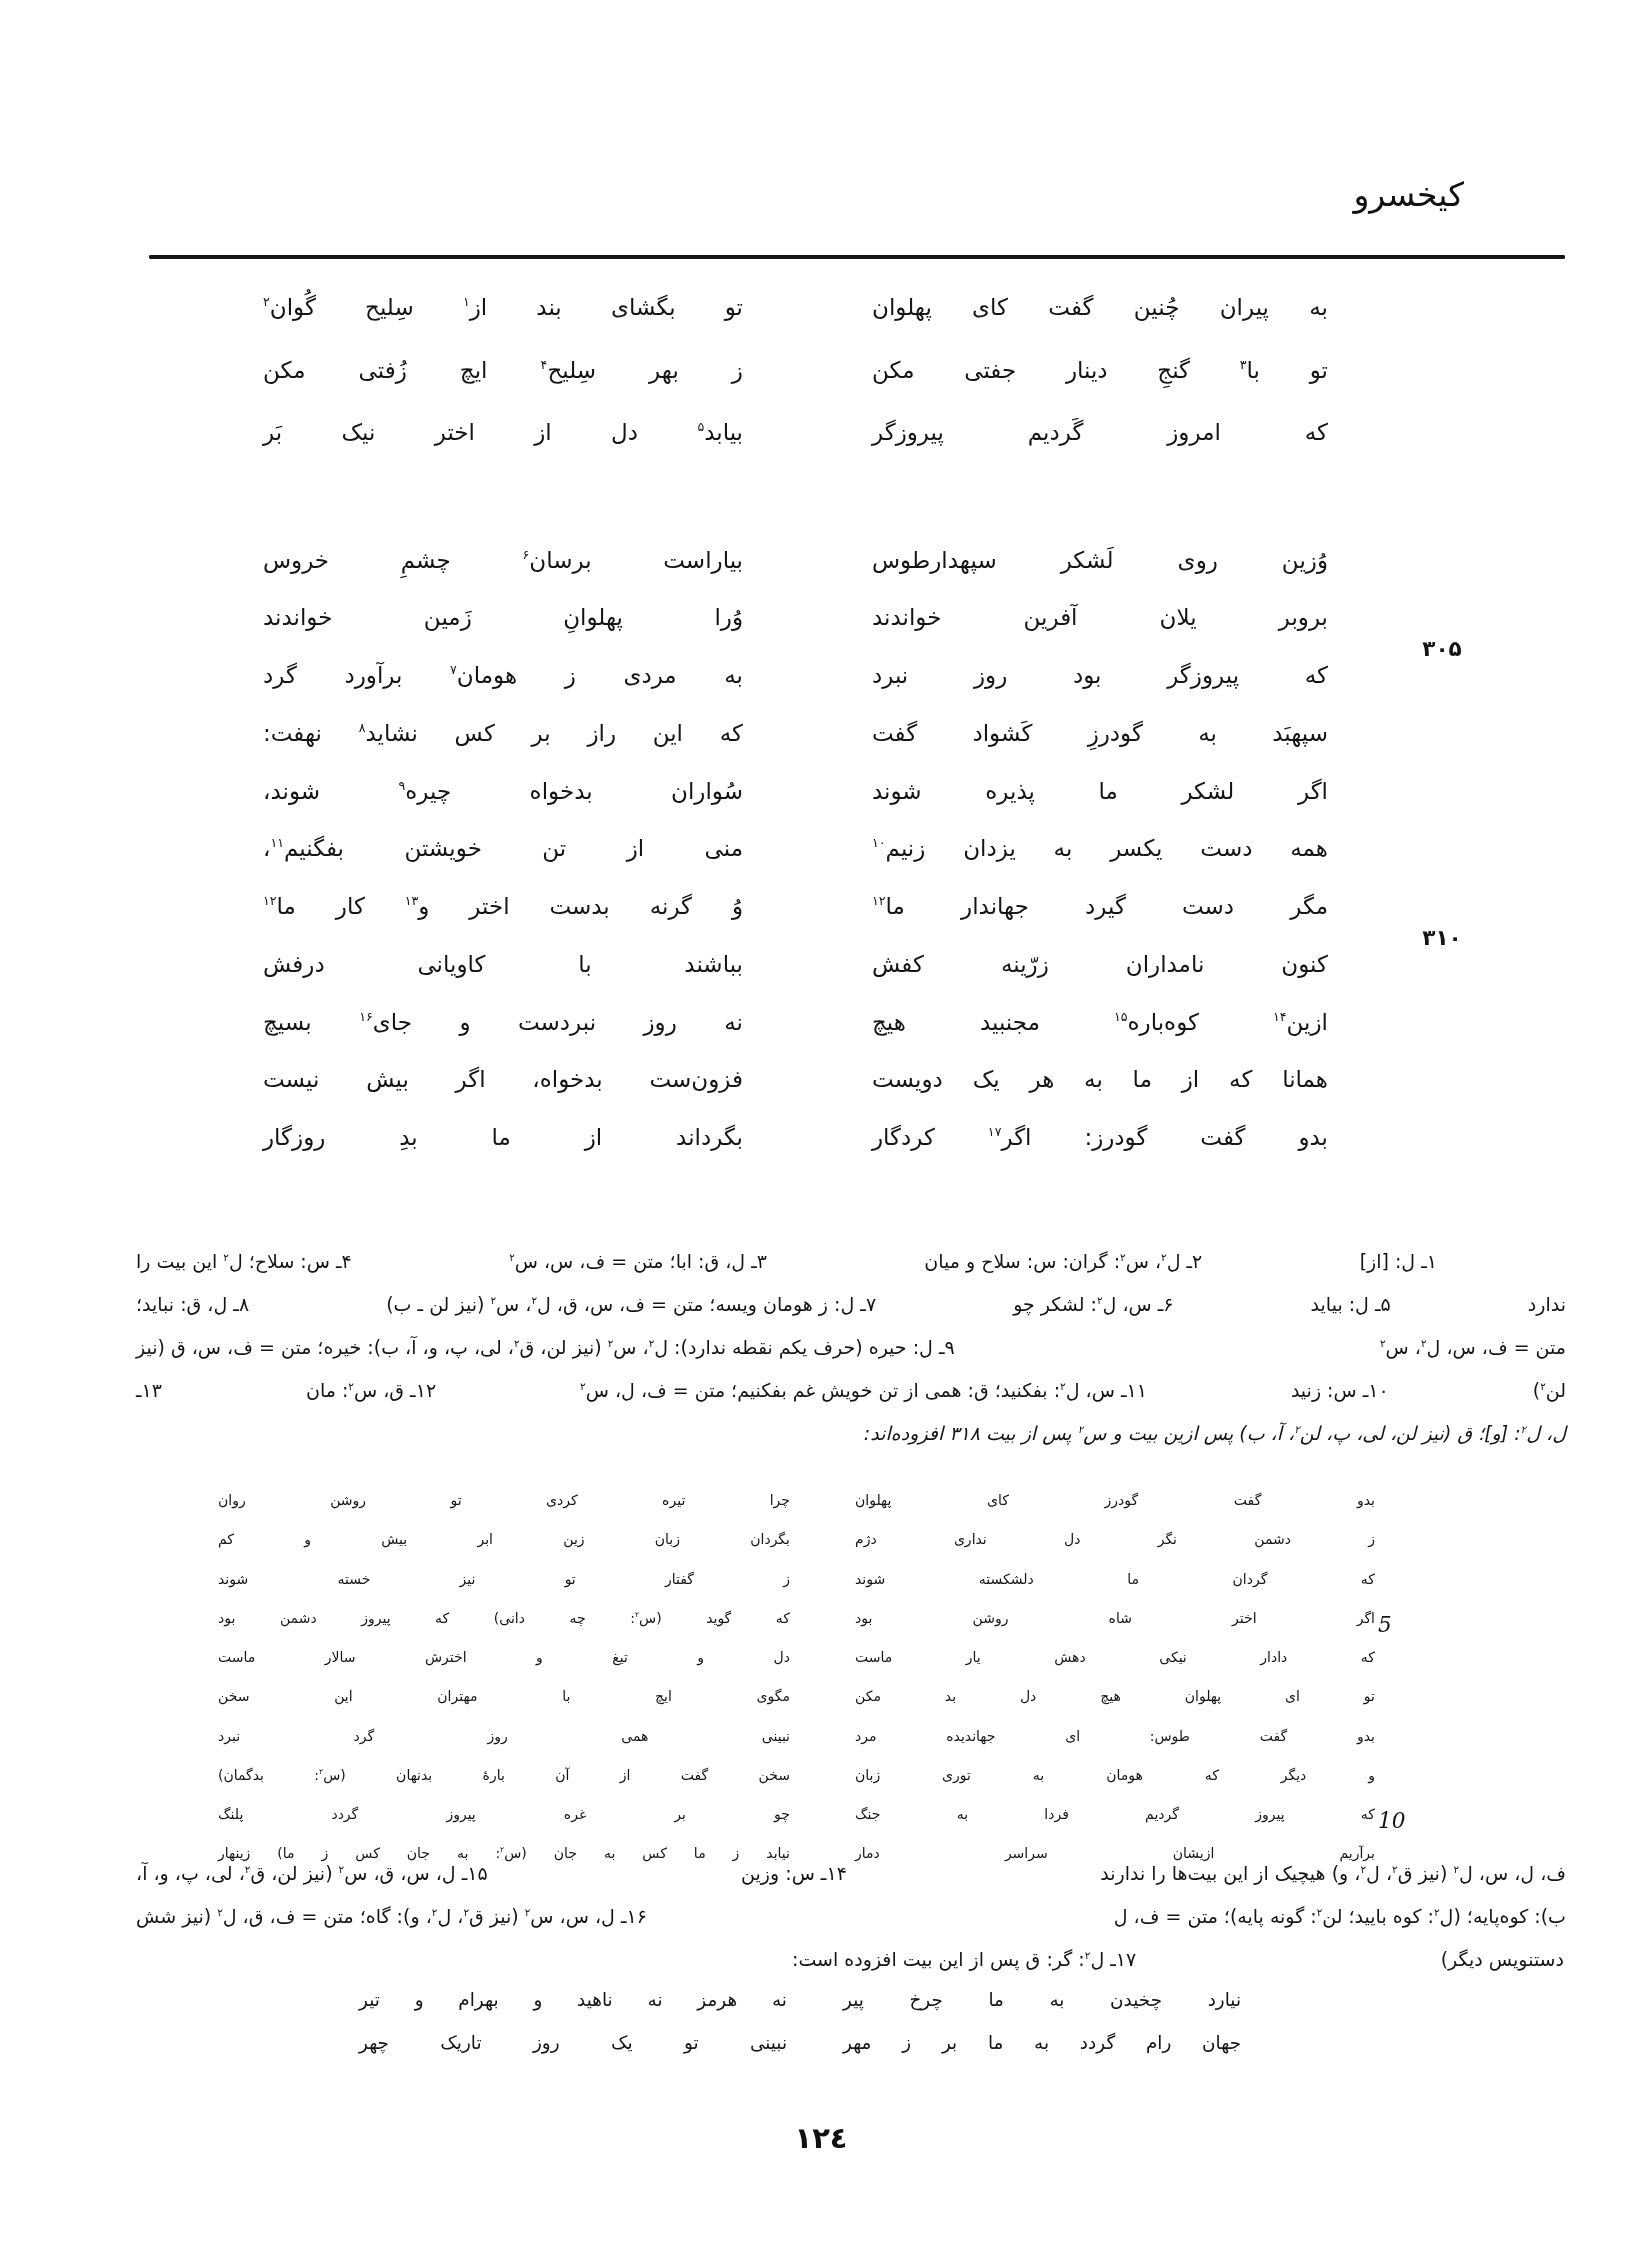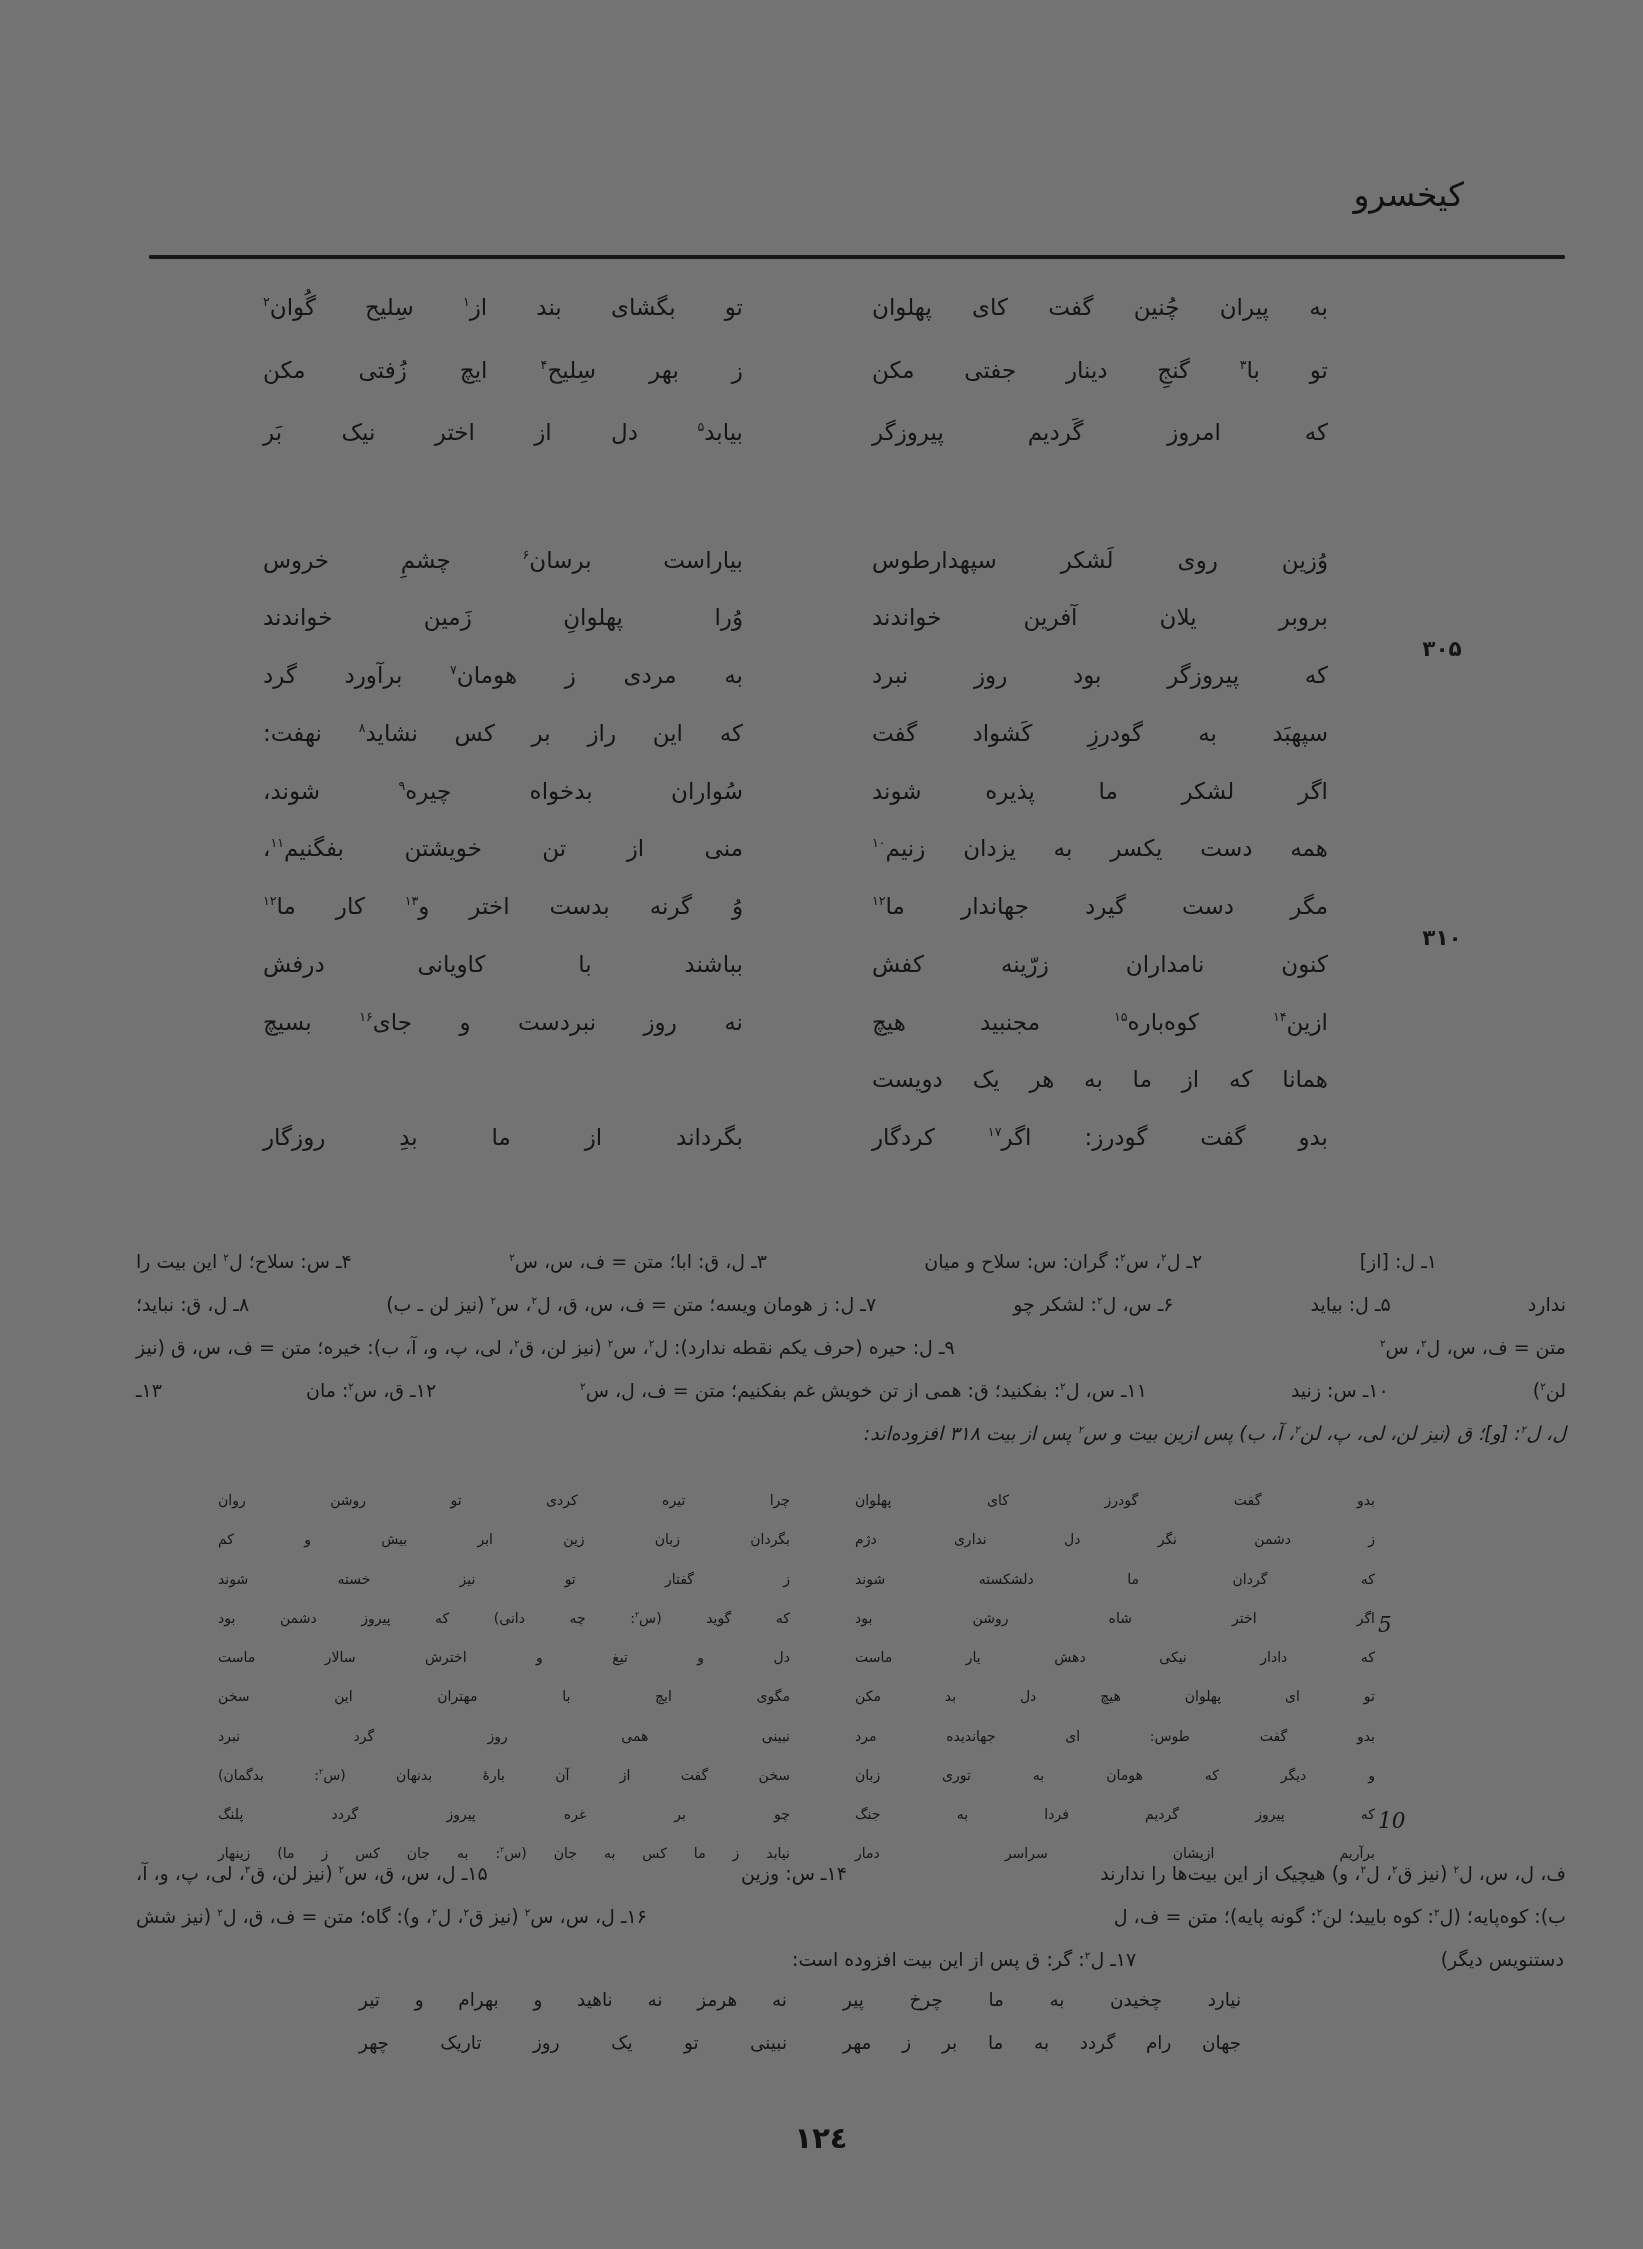--- a/index.html
+++ b/index.html
@@ -1,20 +1,20 @@
 <!DOCTYPE html>
 <html lang="fa" dir="rtl" style="font-size:11px"><head>
 <meta charset="utf-8">
 <style>
   html,body{margin:0;padding:0;background:#9a9a98;}
   .page{
     position:relative;
     width:1644px;height:2250px;
     margin:0 auto;
-    background:#737373;
+    background:#ffffff;
     color:#151515;
     font-family:"DejaVu Sans",sans-serif;
     direction:rtl;
     overflow:hidden;
   }
   .hdr-title{
     position:absolute;
     top:175px;right:179px;
     font-size:33px;
     letter-spacing:0;
@@ -130,20 +130,21 @@
       <div class="vrow" style="top: 949px;">
         <div class="hem hem-r">کنون نامداران زرّینه کفش</div>
         <div class="hem hem-l">بباشند با کاویانی درفش</div>
       </div>
       <div class="vrow" style="top: 1007px;">
         <div class="hem hem-r">ازین<sup>۱۴</sup> کوه‌باره<sup>۱۵</sup> مجنبید هیچ</div>
         <div class="hem hem-l">نه روز نبردست و جای<sup>۱۶</sup> بسیچ</div>
       </div>
       <div class="vrow" style="top: 1064px;">
         <div class="hem hem-r">همانا که از ما به هر یک دویست</div>
+        <div class="hem hem-l">فزون‌ست بدخواه، اگر بیش نیست</div>
       </div>
       <div class="vrow" style="top: 1122px;">
         <div class="hem hem-r">بدو گفت گودرز: اگر<sup>۱۷</sup> کردگار</div>
         <div class="hem hem-l">بگرداند از ما بدِ روزگار</div>
       </div>
     </div>
 
   <div id="apparatus-top">
       <div class="apparatus-line indent-first" style="top: 1249px;">
         <span>۱ـ ل: [از]</span>

